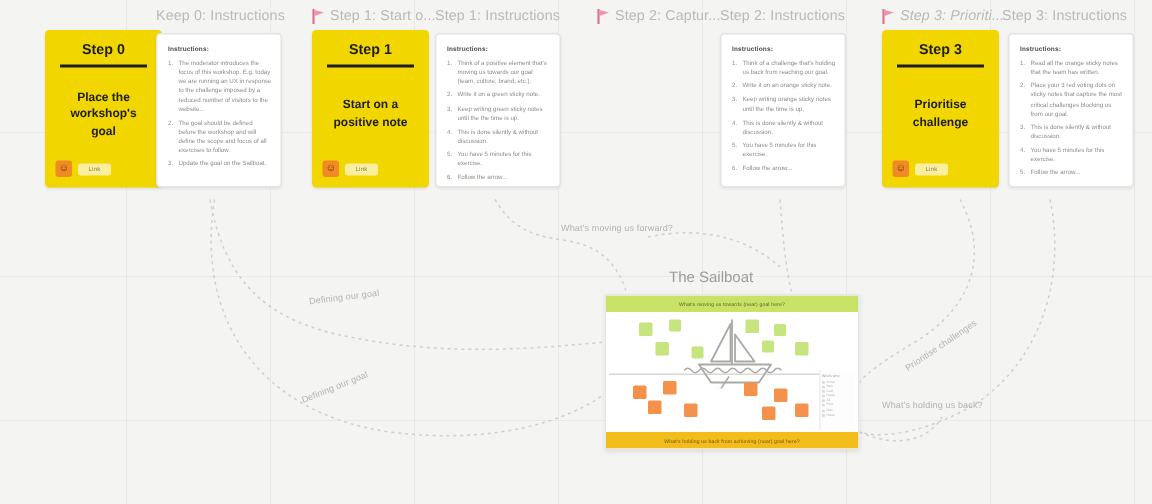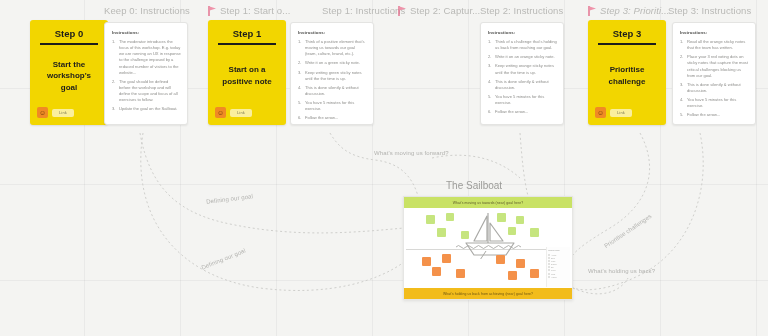--- a/index.html
+++ b/index.html
@@ -168,21 +168,21 @@
   <div class="tab" style="left:104px;">
     <span>Keep 0: Instructions</span>
   </div>
   <div class="tab" style="left:208px;">
     <svg class="flag-icon" viewBox="0 0 9 10">
       <path d="M1 0 L1 10" stroke="#e36b8b" stroke-width="1.4"></path>
       <path d="M1.6 0.6 L8 2.4 L1.6 4.6 Z" fill="#ef93aa"></path>
     </svg>
     <span>Step 1: Start o...</span>
   </div>
-  <div class="tab" style="left:290px;margin-left:32px;">
+  <div class="tab" style="left:290px;">
     <span>Step 1: Instructions</span>
   </div>
   <div class="tab" style="left:398px;">
     <svg class="flag-icon" viewBox="0 0 9 10">
       <path d="M1 0 L1 10" stroke="#e36b8b" stroke-width="1.4"></path>
       <path d="M1.6 0.6 L8 2.4 L1.6 4.6 Z" fill="#ef93aa"></path>
     </svg>
     <span>Step 2: Captur...</span>
   </div>
   <div class="tab" style="left:480px;">
@@ -195,21 +195,21 @@
     </svg>
     <span>Step 3: Prioriti...</span>
   </div>
   <div class="tab" style="left:668px;">
     <span>Step 3: Instructions</span>
   </div>
 
   <div class="card step-card" style="left:30px;">
     <div class="step-title">Step 0</div>
     <div class="step-rule"></div>
-    <div class="step-body">Start the workshop's goal</div>
+    <div class="step-body">Place the workshop's goal</div>
     <div class="step-footer">
       <div class="avatar">☺</div>
       <div class="pill">
         <span class="pill-txt">Link</span>
       </div>
     </div>
   </div>
 
   <div class="card instr-card" style="left:104px;">
     <div class="instr-head">Instructions:</div>

